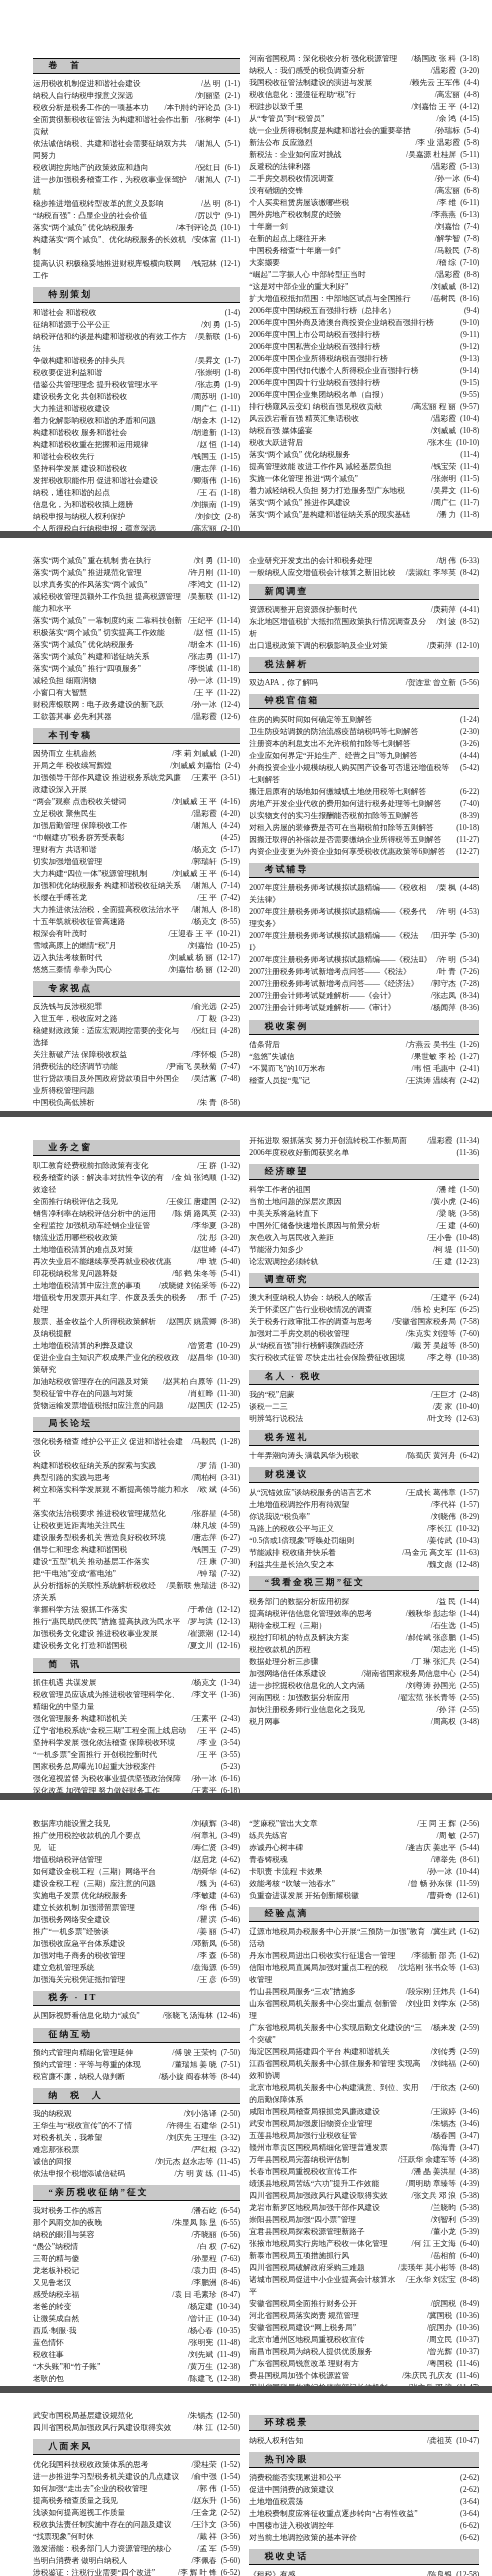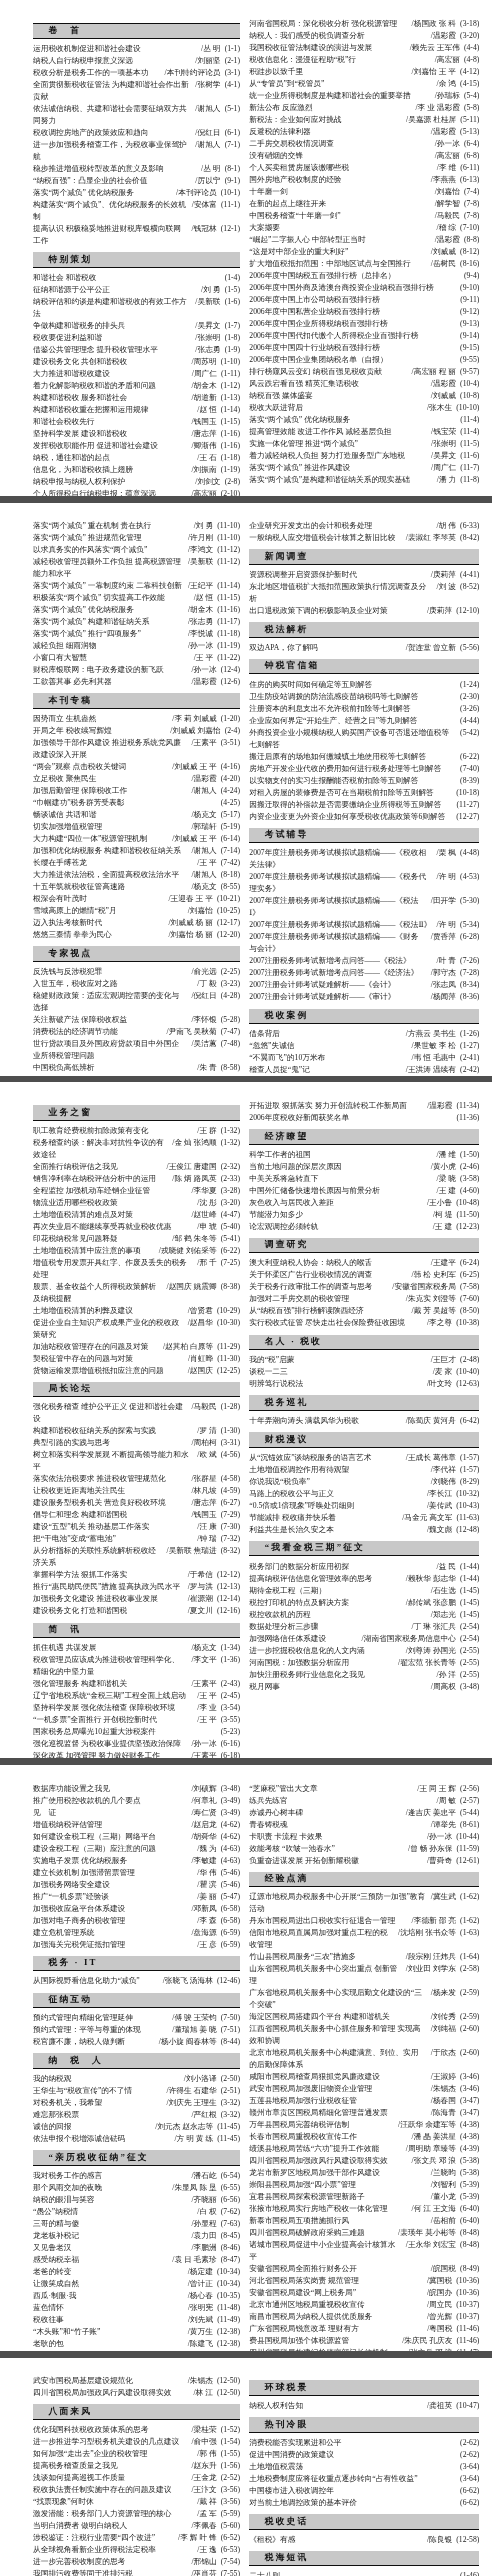--- a/index.html
+++ b/index.html
@@ -16,21 +16,21 @@
   .row{display:flex;align-items:baseline;font-size:7.7px;line-height:12px;}
   .row .t{flex:1 1 auto;min-width:0;}
   .row .a{white-space:nowrap;margin-left:5.2px;}
   .row .p{white-space:nowrap;margin-left:4.1px;text-align:right;}
   .divider{height:6.7px;background:#4e4e4e;width:493px;}
 </style>
 </head>
 <body>
 
 <div id="doc">
-    <div class="page" style="min-height: 496px; height: 496px;">
+    <div class="page" style="min-height: 496px; height: 496px; margin-top: 35px;">
       <div class="cols">
         <div class="col left">
           <div class="sec-hdr">卷　首</div>
           <div class="row">
             <span class="t">运用税收机制促进和谐社会建设</span>
             <span class="a">/丛 明</span>
             <span class="p">(1-1)</span>
           </div>
           <div class="row">
             <span class="t">纳税人自行纳税申报意义深远</span>
@@ -466,21 +466,21 @@
           <div class="row">
             <span class="t">加强后勤管理 保障税收工作</span>
             <span class="a">/谢旭人</span>
             <span class="p">(4-24)</span>
           </div>
           <div class="row">
             <span class="t">“巾帼建功”税务群芳受表彰</span>
             <span class="p">(4-25)</span>
           </div>
           <div class="row">
-            <span class="t">畅谈诚信 共话和谐</span>
+            <span class="t">理财有方 共话和谐</span>
             <span class="a">/杨克文</span>
             <span class="p">(5-17)</span>
           </div>
           <div class="row">
             <span class="t">切实加强增值税管理</span>
             <span class="a">/郭瑞轩</span>
             <span class="p">(5-19)</span>
           </div>
           <div class="row">
             <span class="t">大力构建“四位一体”税源管理机制</span>
@@ -655,25 +655,20 @@
           </div>
           <div class="row">
             <span class="t">2007年度注册税务师考试模拟试题精编——《税法Ⅰ》</span>
             <span class="a">/田开学</span>
             <span class="p">(5-30)</span>
           </div>
           <div class="row">
             <span class="t">2007年度注册税务师考试模拟试题精编——《税法Ⅱ》</span>
             <span class="a">/许 明</span>
             <span class="p">(5-34)</span>
-          </div>
-          <div class="row">
-            <span class="t">2007年度注册税务师考试模拟试题精编——《财务与会计》</span>
-            <span class="a">/贾香萍</span>
-            <span class="p">(6-28)</span>
           </div>
           <div class="row">
             <span class="t">2007注册税务师考试新增考点问答——《税法》</span>
             <span class="a">/叶 青</span>
             <span class="p">(7-26)</span>
           </div>
           <div class="row">
             <span class="t">2007注册税务师考试新增考点问答——《经济法》</span>
             <span class="a">/郭守杰</span>
             <span class="p">(7-28)</span>

